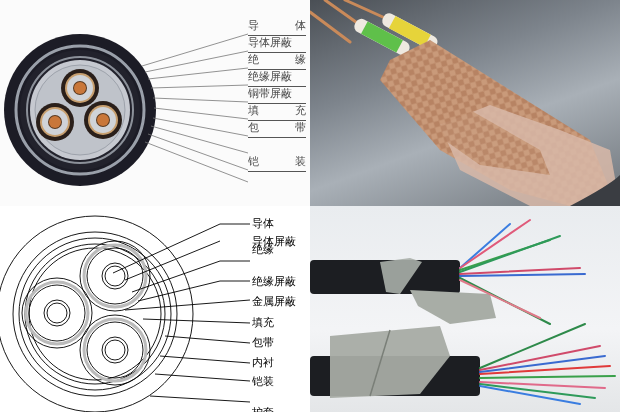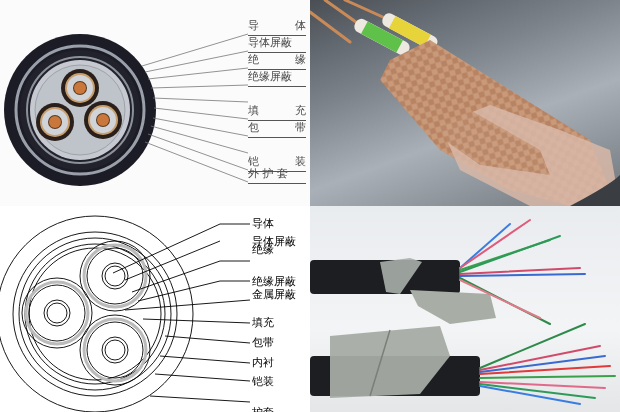--- a/index.html
+++ b/index.html
@@ -70,35 +70,35 @@
       <span></span>
     </div>
   <div class="lbl-tl" style="top:52px">
       <span>绝</span>
       <span>缘</span>
     </div>
   <div class="lbl-tl" style="top:69px">
       <span>绝缘屏蔽</span>
       <span></span>
     </div>
+  <div class="lbl-tl" style="top:86px">
+      <span>铜带屏蔽</span>
+      <span></span>
+    </div>
   <div class="lbl-tl" style="top:103px">
       <span>填</span>
       <span>充</span>
     </div>
   <div class="lbl-tl" style="top:120px">
       <span>包</span>
       <span>带</span>
     </div>
   <div class="lbl-tl" style="top:154px">
       <span>铠</span>
       <span>装</span>
-    </div>
-  <div class="lbl-tl" style="top:166px">
-      <span>外 护 套</span>
-      <span></span>
     </div>
 </div>
 
 <div class="panel" id="p-tr">
   <svg width="310" height="206">
 
     <g stroke="#c98a5a" stroke-width="3" stroke-linecap="round">
       <line x1="0" y1="12" x2="40" y2="42"></line>
       <line x1="15" y1="0" x2="60" y2="32"></line>
       <line x1="35" y1="0" x2="75" y2="18"></line>
@@ -163,21 +163,21 @@
       <line x1="165" y1="130" x2="250" y2="137"></line>
       <line x1="160" y1="150" x2="250" y2="157"></line>
       <line x1="155" y1="168" x2="250" y2="175"></line>
       <line x1="150" y1="190" x2="250" y2="196"></line>
     </g>
   </svg>
   <div class="lbl-bl" style="top:8px">导体</div>
   <div class="lbl-bl" style="top:26px">导体屏蔽</div>
   <div class="lbl-bl" style="top:34px">绝缘</div>
   <div class="lbl-bl" style="top:66px">绝缘屏蔽</div>
-  <div class="lbl-bl" style="top:79px">金属屏蔽</div>
+  <div class="lbl-bl" style="top:86px">金属屏蔽</div>
   <div class="lbl-bl" style="top:107px">填充</div>
   <div class="lbl-bl" style="top:127px">包带</div>
   <div class="lbl-bl" style="top:147px">内衬</div>
   <div class="lbl-bl" style="top:166px">铠装</div>
   <div class="lbl-bl" style="top:197px">护套</div>
 </div>
 
 <div class="panel" id="p-br">
   <svg width="310" height="206">
 

